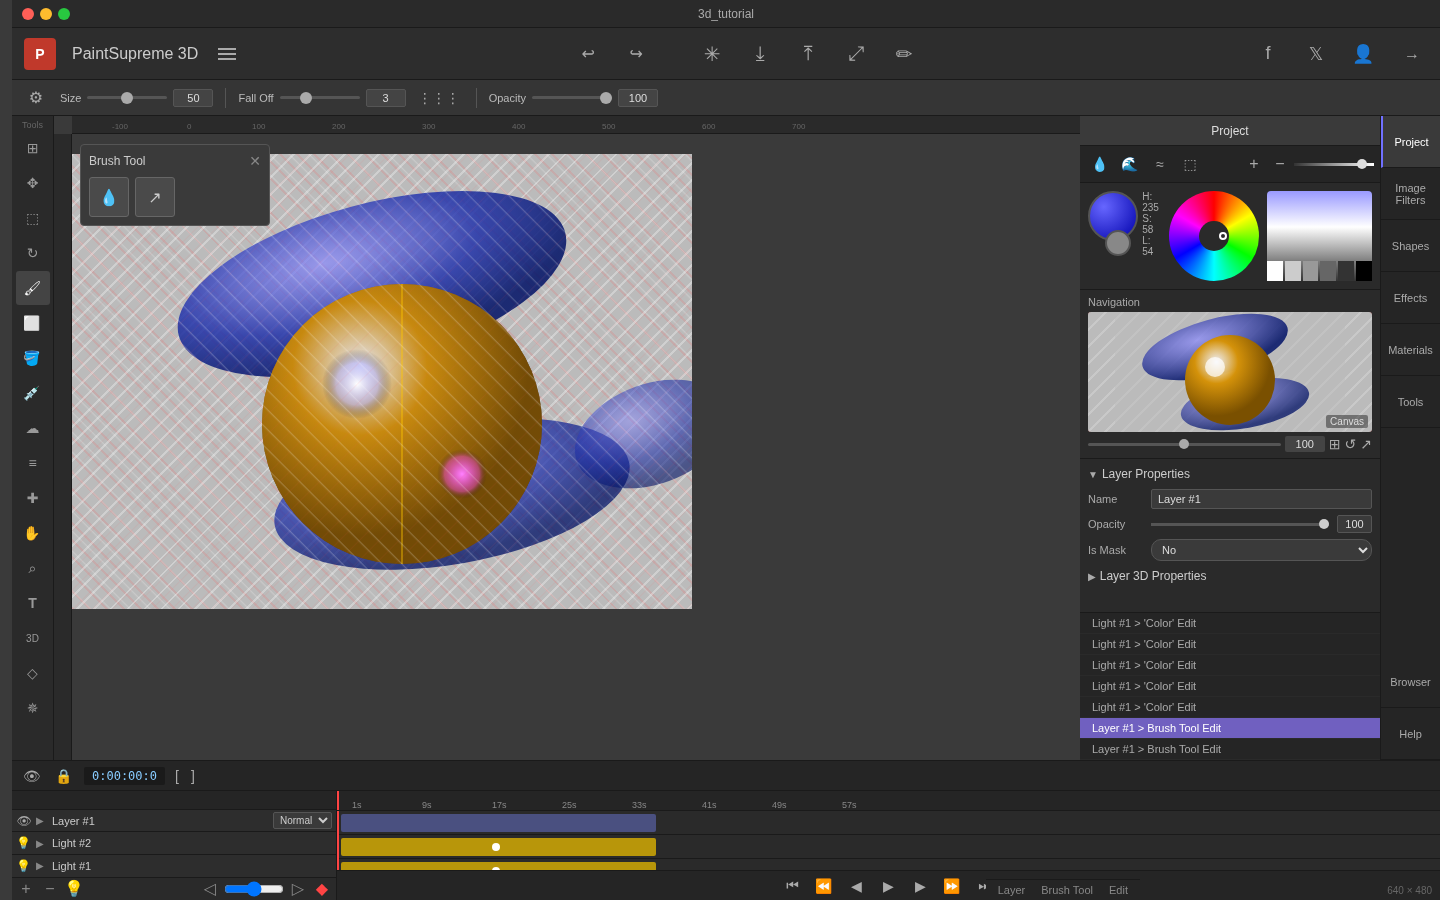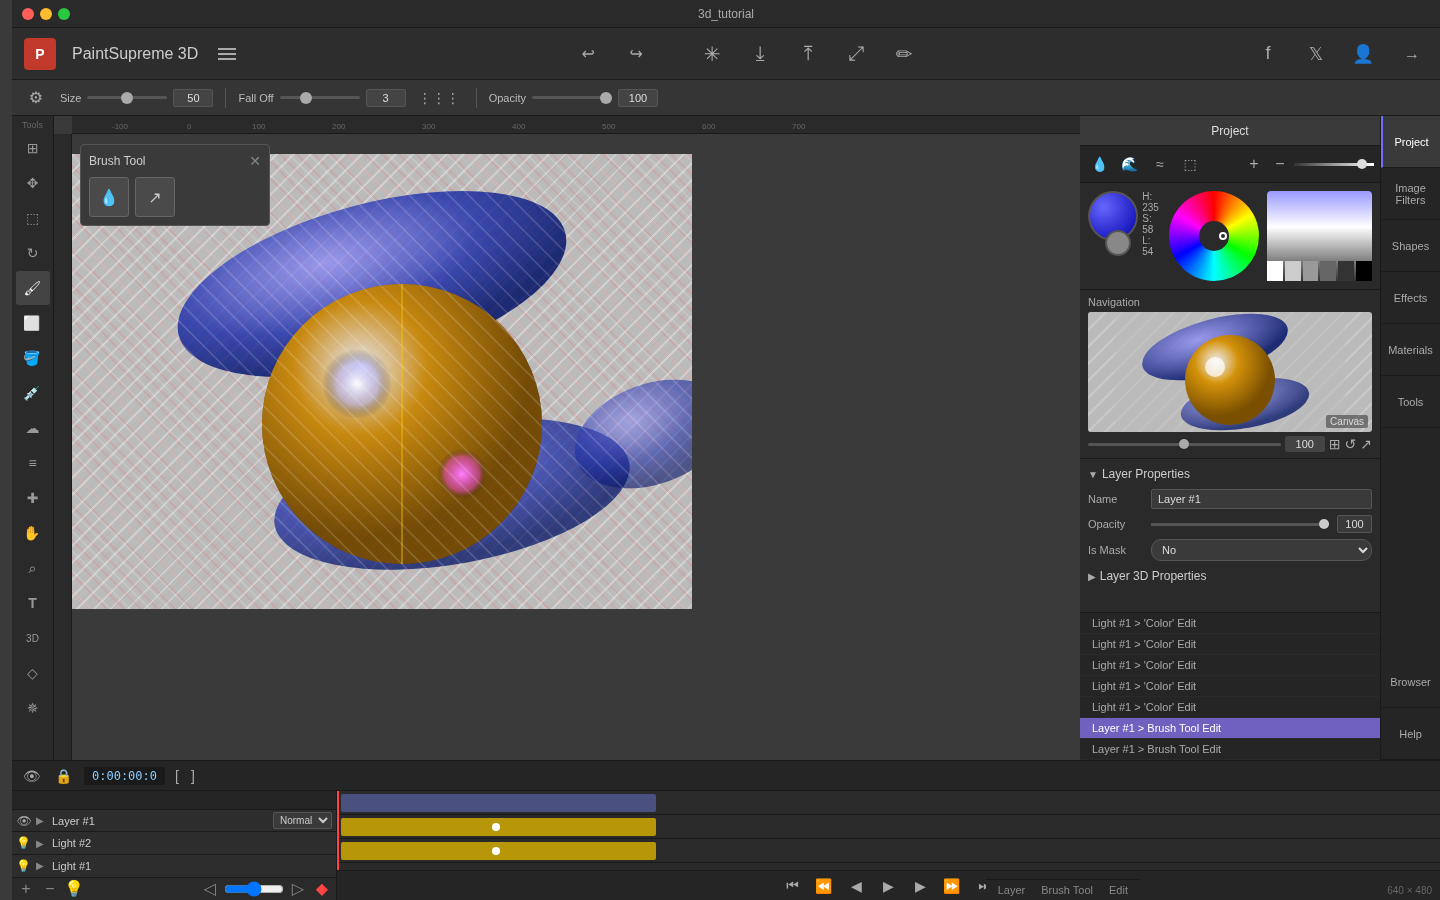--- a/index.html
+++ b/index.html
@@ -518,20 +518,32 @@
           <div style="flex:1;"></div>
           <div class="track-add-btn">◁</div>
           <input type="range" style="width: 60px;" value="50">
           <div class="track-add-btn">▷</div>
           <div class="track-add-btn" style="color:#f44;">◆</div>
         </div>
       </div>
 
       <div class="timeline-ruler-area">
 
+        <div class="time-ruler" style="position:relative; height:20px;">
+
+          <div style="position:absolute; top:0; left:0; width:2px; height:100%; background:#f44;"></div>
+          <span style="position:absolute; left:15px; font-size:9px; color:#888;">1s</span>
+          <span style="position:absolute; left:85px; font-size:9px; color:#888;">9s</span>
+          <span style="position:absolute; left:155px; font-size:9px; color:#888;">17s</span>
+          <span style="position:absolute; left:225px; font-size:9px; color:#888;">25s</span>
+          <span style="position:absolute; left:295px; font-size:9px; color:#888;">33s</span>
+          <span style="position:absolute; left:365px; font-size:9px; color:#888;">41s</span>
+          <span style="position:absolute; left:435px; font-size:9px; color:#888;">49s</span>
+          <span style="position:absolute; left:505px; font-size:9px; color:#888;">57s</span>
+        </div>
 
         <div class="track-content-area" style="position:relative;">
 
           <div style="position:absolute; top:0; bottom:0; left:0; width:2px; background:#f44; z-index:10;"></div>
 
           <div class="track-content-row">
             <div class="track-bar track-bar-blue" style="left:4px; width:315px;"></div>
           </div>
 
           <div class="track-content-row">

